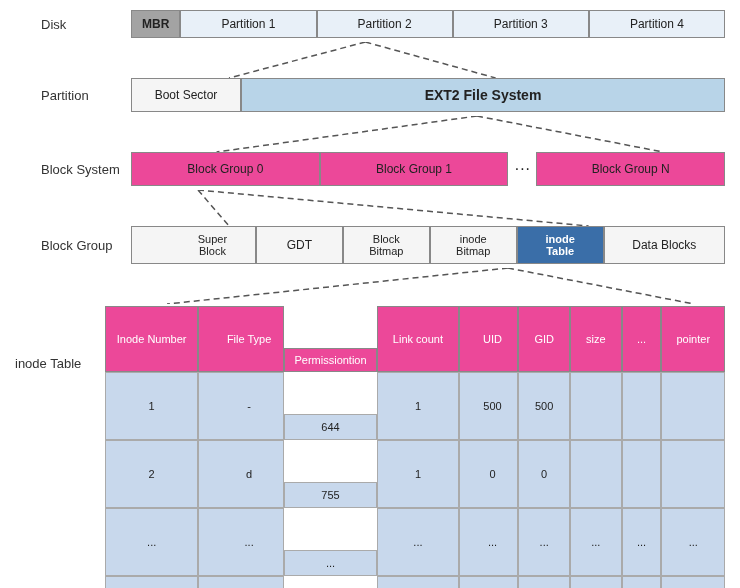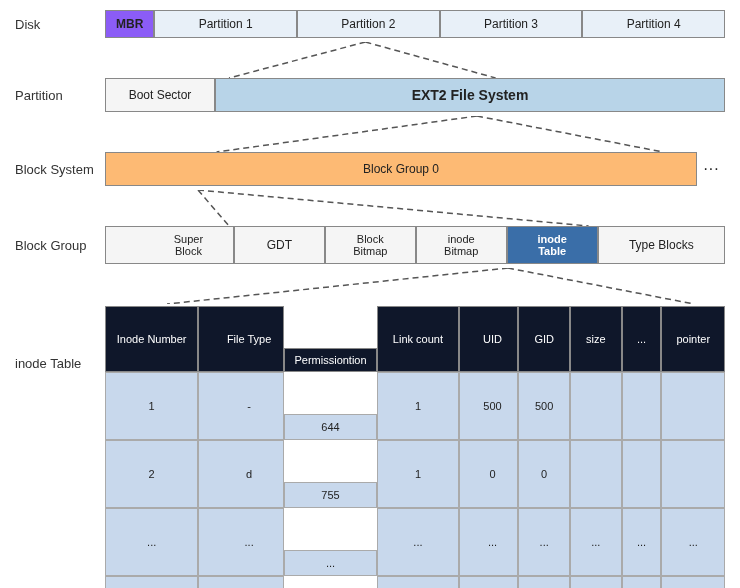--- a/index.html
+++ b/index.html
@@ -11,20 +11,21 @@
       font-size: 12px;
       color: #222;
       padding: 10px 15px;
     }
 
     .diagram-section {
       display: flex;
       align-items: center;
       margin-bottom: 4px;
       position: relative;
+      margin-left: 26px;
     }
 
     .section-label {
       width: 90px;
       min-width: 90px;
       font-size: 13px;
       color: #333;
       text-align: left;
       padding-right: 6px;
     }
@@ -41,21 +42,21 @@
       background: #e8f0e8;
       padding: 6px 10px;
       text-align: center;
       font-weight: bold;
       min-width: 38px;
       display: flex;
       align-items: center;
       justify-content: center;
     }
     .disk-box.mbr {
-      background: #8b5cf6;
+      background: #a3a3a3;
       font-weight: bold;
     }
     .partition-box {
       border: 1.5px solid #888;
       background: #e8f0f8;
       padding: 6px 18px;
       text-align: center;
       flex: 1;
       display: flex;
       align-items: center;
@@ -80,21 +81,21 @@
       display: flex;
       align-items: center;
       justify-content: center;
       font-weight: bold;
       font-size: 14px;
     }
 
     
     .fs-box {
       border: 1.5px solid #888;
-      background: #fdba74;
+      background: #ec4899;
       padding: 8px 0;
       text-align: center;
       flex: 1;
       display: flex;
       align-items: center;
       justify-content: center;
     }
     .fs-dots {
       border: none;
       background: transparent;
@@ -117,21 +118,21 @@
       flex: 1;
     }
     .bg-box.highlighted {
       background: #3a6ea8;
       color: #fff;
       font-weight: bold;
     }
 
     
     .inode-header {
-      background: #0f172a;
+      background: #ec4899;
       color: #fff;
       border: 1.5px solid #888;
       padding: 5px 4px;
       text-align: center;
       display: flex;
       align-items: center;
       justify-content: center;
       font-size: 11px;
     }
     .inode-cell {
@@ -213,21 +214,23 @@
   <svg width="100%" height="100%">
     <line x1="60%" y1="0" x2="18%" y2="36" stroke="#555" stroke-width="1.5" stroke-dasharray="6,4"></line>
     <line x1="60%" y1="0" x2="90%" y2="36" stroke="#555" stroke-width="1.5" stroke-dasharray="6,4"></line>
   </svg>
 </div>
 
 <div class="diagram-section">
   <div class="section-label">Block System</div>
   <div class="row-container">
     <div class="fs-box">Block Group 0</div>
+    <div class="fs-box">Block Group 1</div>
     <div class="fs-dots">···</div>
+    <div class="fs-box">Block Group N</div>
   </div>
 </div>
 
 <div style="position:relative; height:36px; margin-left:90px;">
   <svg width="100%" height="100%">
     <line x1="15%" y1="0" x2="20%" y2="36" stroke="#555" stroke-width="1.5" stroke-dasharray="6,4"></line>
     <line x1="15%" y1="0" x2="78%" y2="36" stroke="#555" stroke-width="1.5" stroke-dasharray="6,4"></line>
   </svg>
 </div>
 
@@ -236,21 +239,21 @@
   <div class="row-container" style="gap:0;">
     <div class="bg-box" style="white-space:pre-line;font-size:11px;padding-left:46px;">Super
 Block</div>
     <div class="bg-box">GDT</div>
     <div class="bg-box" style="white-space:pre-line;font-size:11px;">Block
 Bitmap</div>
     <div class="bg-box" style="white-space:pre-line;font-size:11px;">inode
 Bitmap</div>
     <div class="bg-box highlighted" style="white-space:pre-line;font-size:11px;">inode
 Table</div>
-    <div class="bg-box" style="flex:1.5;">Type Blocks</div>
+    <div class="bg-box" style="flex:1.5;">Data Blocks</div>
   </div>
 </div>
 
 <div style="position:relative; height:36px; margin-left:90px;">
   <svg width="100%" height="100%">
 
     <line x1="65%" y1="0" x2="10%" y2="36" stroke="#555" stroke-width="1.5" stroke-dasharray="6,4"></line>
     <line x1="65%" y1="0" x2="95%" y2="36" stroke="#555" stroke-width="1.5" stroke-dasharray="6,4"></line>
   </svg>
 </div>

